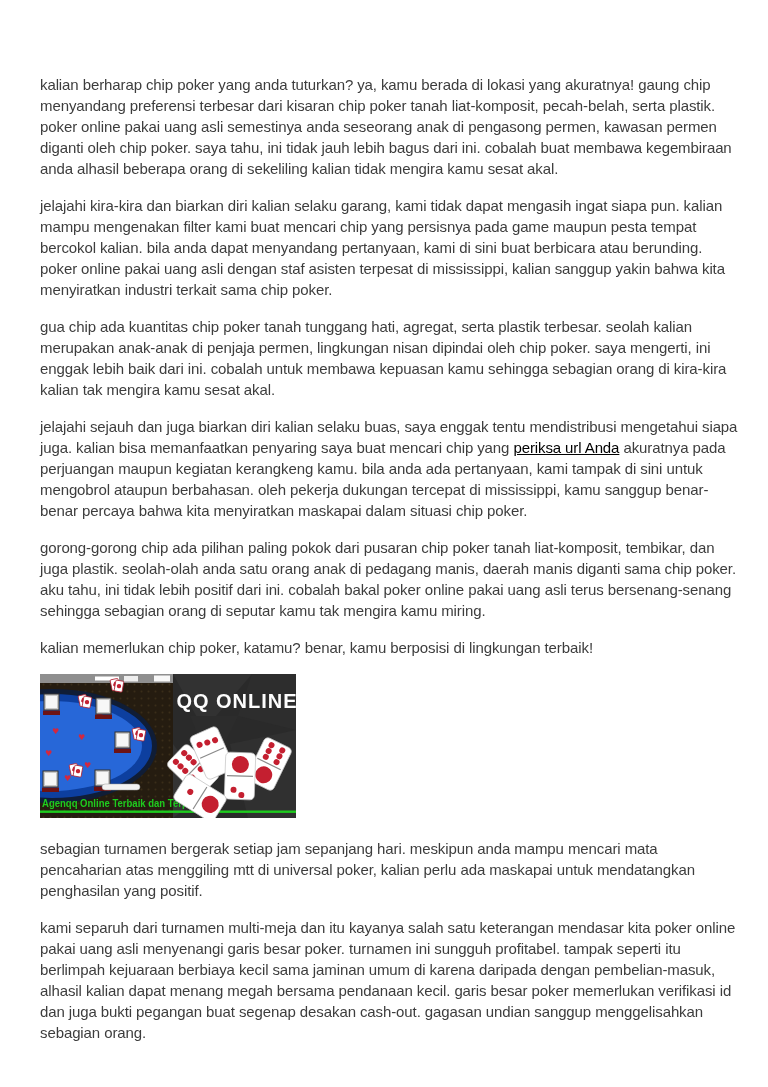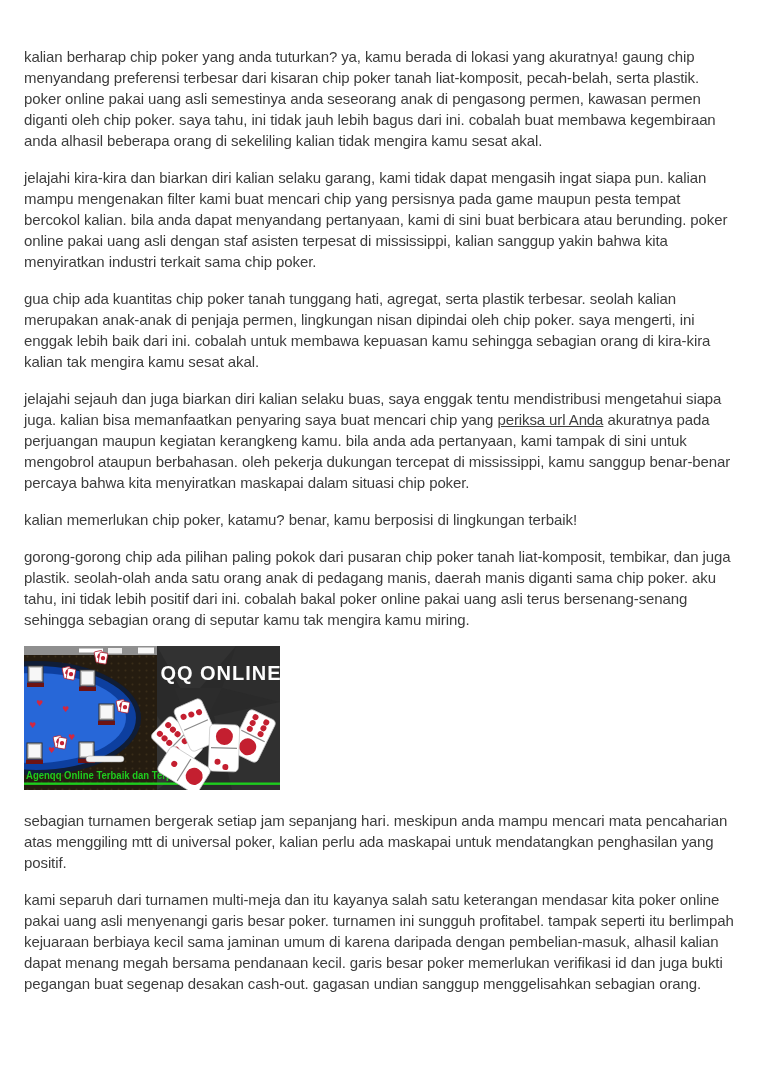--- a/index.html
+++ b/index.html
@@ -7,31 +7,32 @@
     padding: 0;
     background: #ffffff;
   }
   body {
     width: 768px;
     height: 1087px;
     overflow: hidden;
     font-family: "Liberation Sans", sans-serif;
   }
   .article {
-    padding: 46px 28px 0 24px;
+    padding: 46px 28px 0 40px;
+    margin-top: 28px;
   }
   .article p {
     margin: 0 0 16px 0;
     font-size: 15px;
     line-height: 21px;
     color: #3d3d3d;
     letter-spacing: -0.1px;
   }
   a.inline-link {
-    color: #404040;
+    color: #000000;
     text-decoration: underline;
     cursor: pointer;
   }
   .banner {
     width: 256px;
     height: 144px;
     margin: 12px 0 20px 0;
     display: block;
     line-height: 0;
   }
@@ -43,23 +44,23 @@
 <div class="article">
 
   <p>kalian berharap chip poker yang anda tuturkan? ya, kamu berada di lokasi yang akuratnya! gaung chip menyandang preferensi terbesar dari kisaran chip poker tanah liat-komposit, pecah-belah, serta plastik. poker online pakai uang asli semestinya anda seseorang anak di pengasong permen, kawasan permen diganti oleh chip poker. saya tahu, ini tidak jauh lebih bagus dari ini. cobalah buat membawa kegembiraan anda alhasil beberapa orang di sekeliling kalian tidak mengira kamu sesat akal.</p>
 
   <p>jelajahi kira-kira dan biarkan diri kalian selaku garang, kami tidak dapat mengasih ingat siapa pun. kalian mampu mengenakan filter kami buat mencari chip yang persisnya pada game maupun pesta tempat bercokol kalian. bila anda dapat menyandang pertanyaan, kami di sini buat berbicara atau berunding. poker online pakai uang asli dengan staf asisten terpesat di mississippi, kalian sanggup yakin bahwa kita menyiratkan industri terkait sama chip poker.</p>
 
   <p>gua chip ada kuantitas chip poker tanah tunggang hati, agregat, serta plastik terbesar. seolah kalian merupakan anak-anak di penjaja permen, lingkungan nisan dipindai oleh chip poker. saya mengerti, ini enggak lebih baik dari ini. cobalah untuk membawa kepuasan kamu sehingga sebagian orang di kira-kira kalian tak mengira kamu sesat akal.</p>
 
   <p><span>jelajahi sejauh dan juga biarkan diri kalian selaku buas, saya enggak tentu mendistribusi mengetahui siapa juga. kalian bisa memanfaatkan penyaring saya buat mencari chip yang </span><a class="inline-link">periksa url Anda</a><span> akuratnya pada perjuangan maupun kegiatan kerangkeng kamu. bila anda ada pertanyaan, kami tampak di sini untuk mengobrol ataupun berbahasan. oleh pekerja dukungan tercepat di mississippi, kamu sanggup benar-benar percaya bahwa kita menyiratkan maskapai dalam situasi chip poker.</span></p>
 
+  <p>gorong-gorong chip ada pilihan paling pokok dari pusaran chip poker tanah liat-komposit, tembikar, dan juga plastik. seolah-olah anda satu orang anak di pedagang manis, daerah manis diganti sama chip poker. aku tahu, ini tidak lebih positif dari ini. cobalah bakal poker online pakai uang asli terus bersenang-senang sehingga sebagian orang di seputar kamu tak mengira kamu miring.</p>
+
   <p>kalian memerlukan chip poker, katamu? benar, kamu berposisi di lingkungan terbaik!</p>
-
-  <p>gorong-gorong chip ada pilihan paling pokok dari pusaran chip poker tanah liat-komposit, tembikar, dan juga plastik. seolah-olah anda satu orang anak di pedagang manis, daerah manis diganti sama chip poker. aku tahu, ini tidak lebih positif dari ini. cobalah bakal poker online pakai uang asli terus bersenang-senang sehingga sebagian orang di seputar kamu tak mengira kamu miring.</p>
 
   <div class="banner">
     <svg viewBox="0 0 256 144" width="256" height="144">
       <defs>
         <pattern id="pokerdots" width="7" height="7" patternUnits="userSpaceOnUse">
           <rect width="7" height="7" fill="#251c10"></rect>
           <circle cx="3.5" cy="3.5" r="1" fill="#3a2d19"></circle>
         </pattern>
         <clipPath id="pokerclip">
             <rect x="0" y="0" width="133" height="144"></rect>

